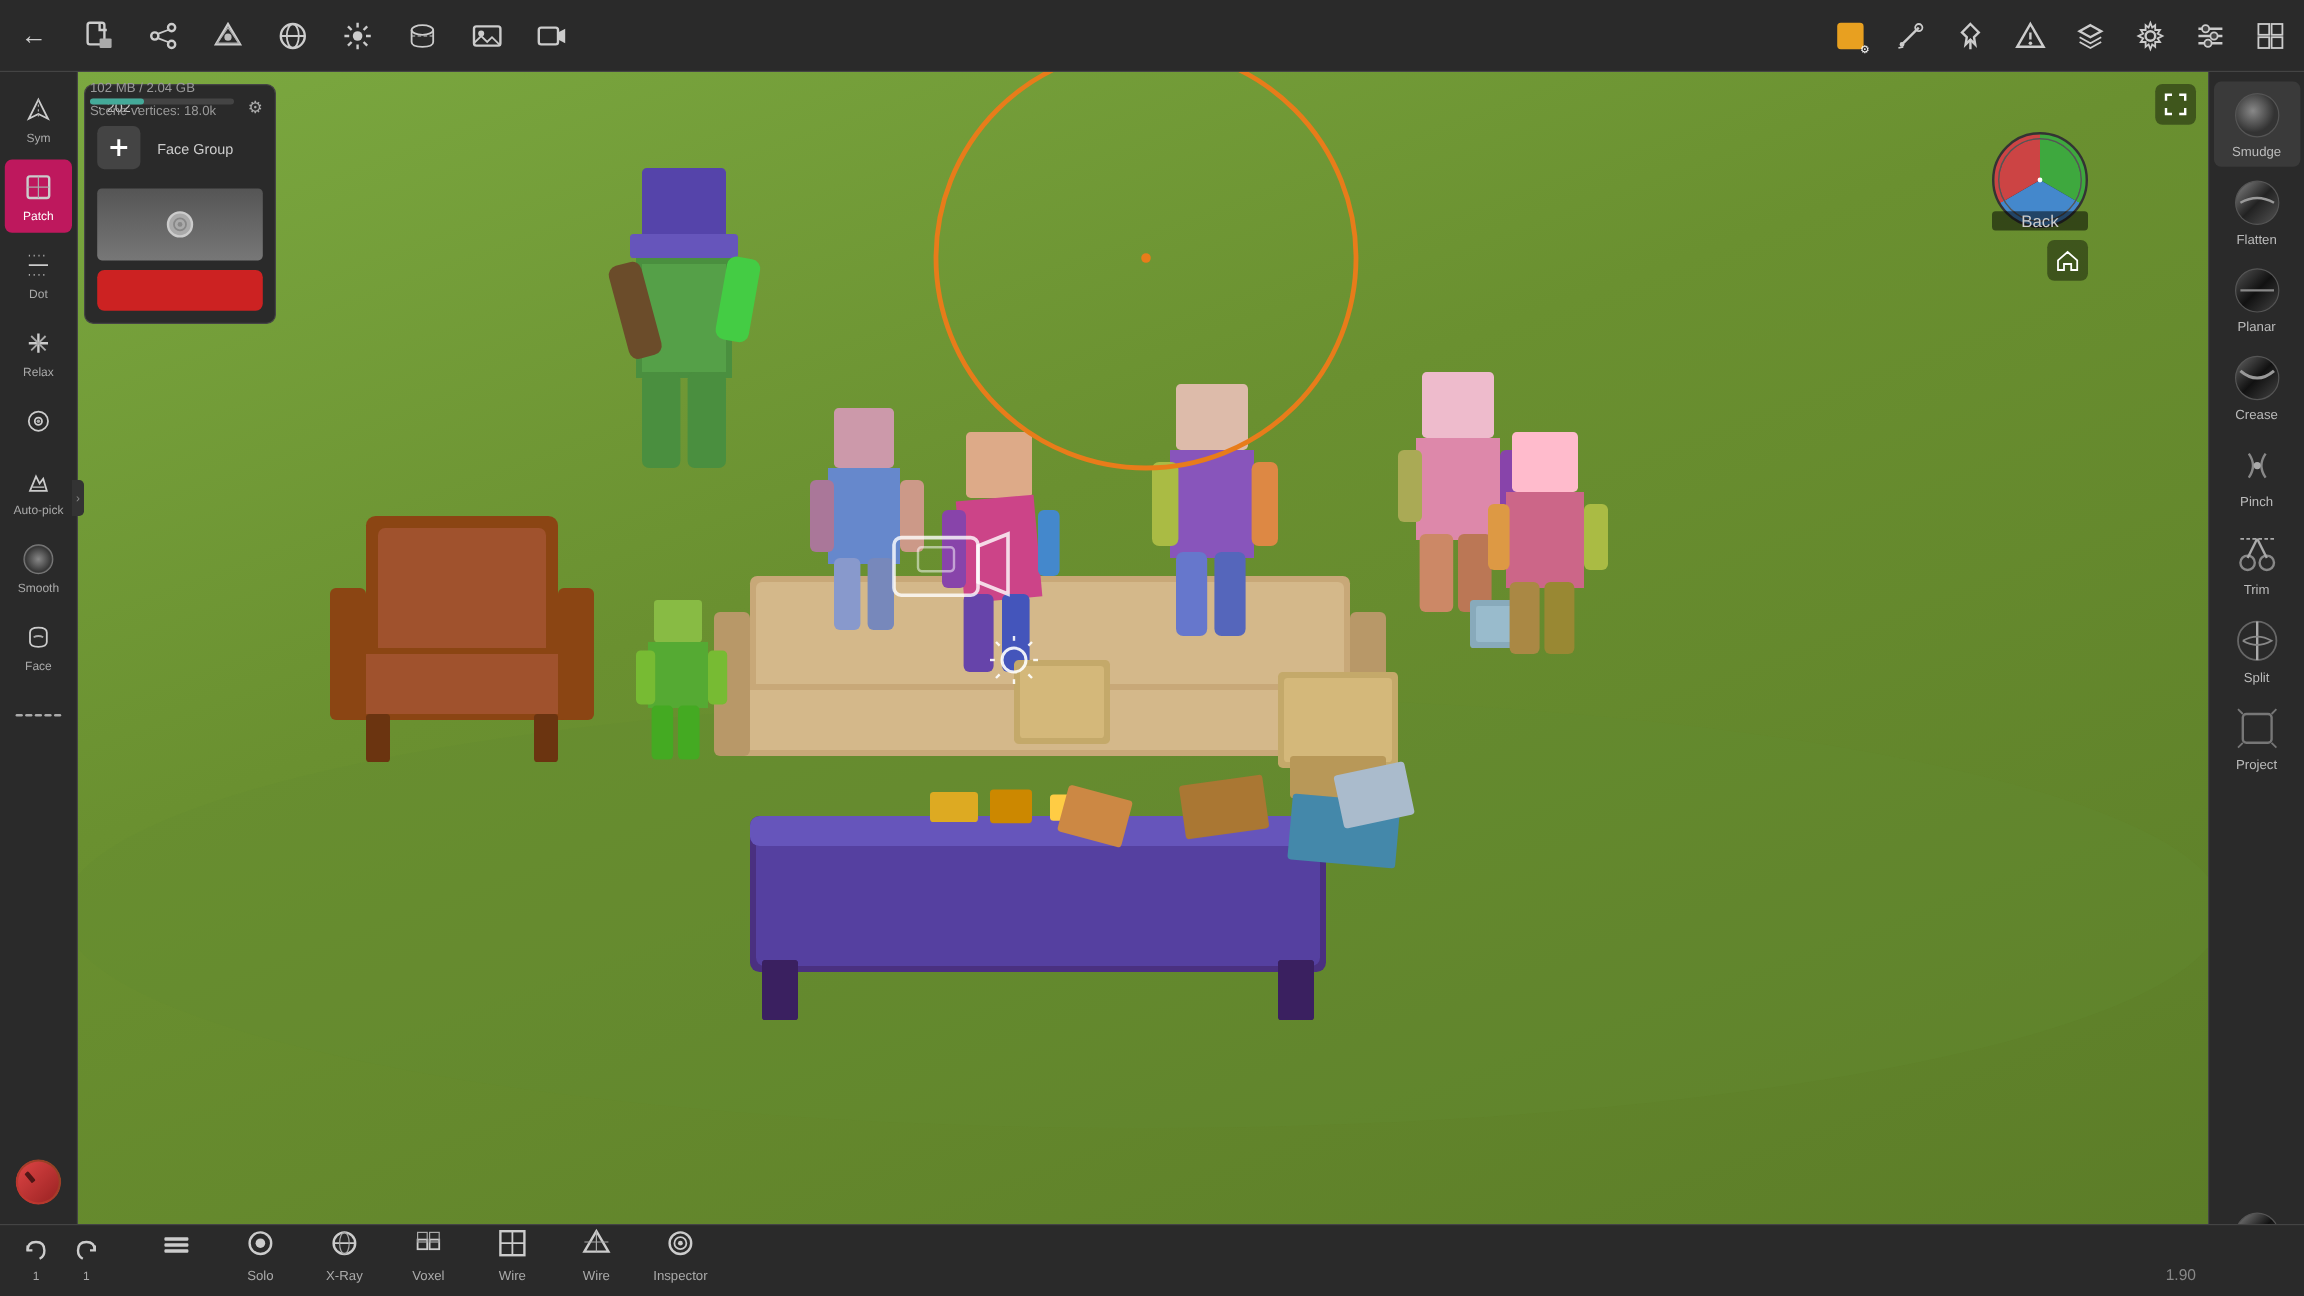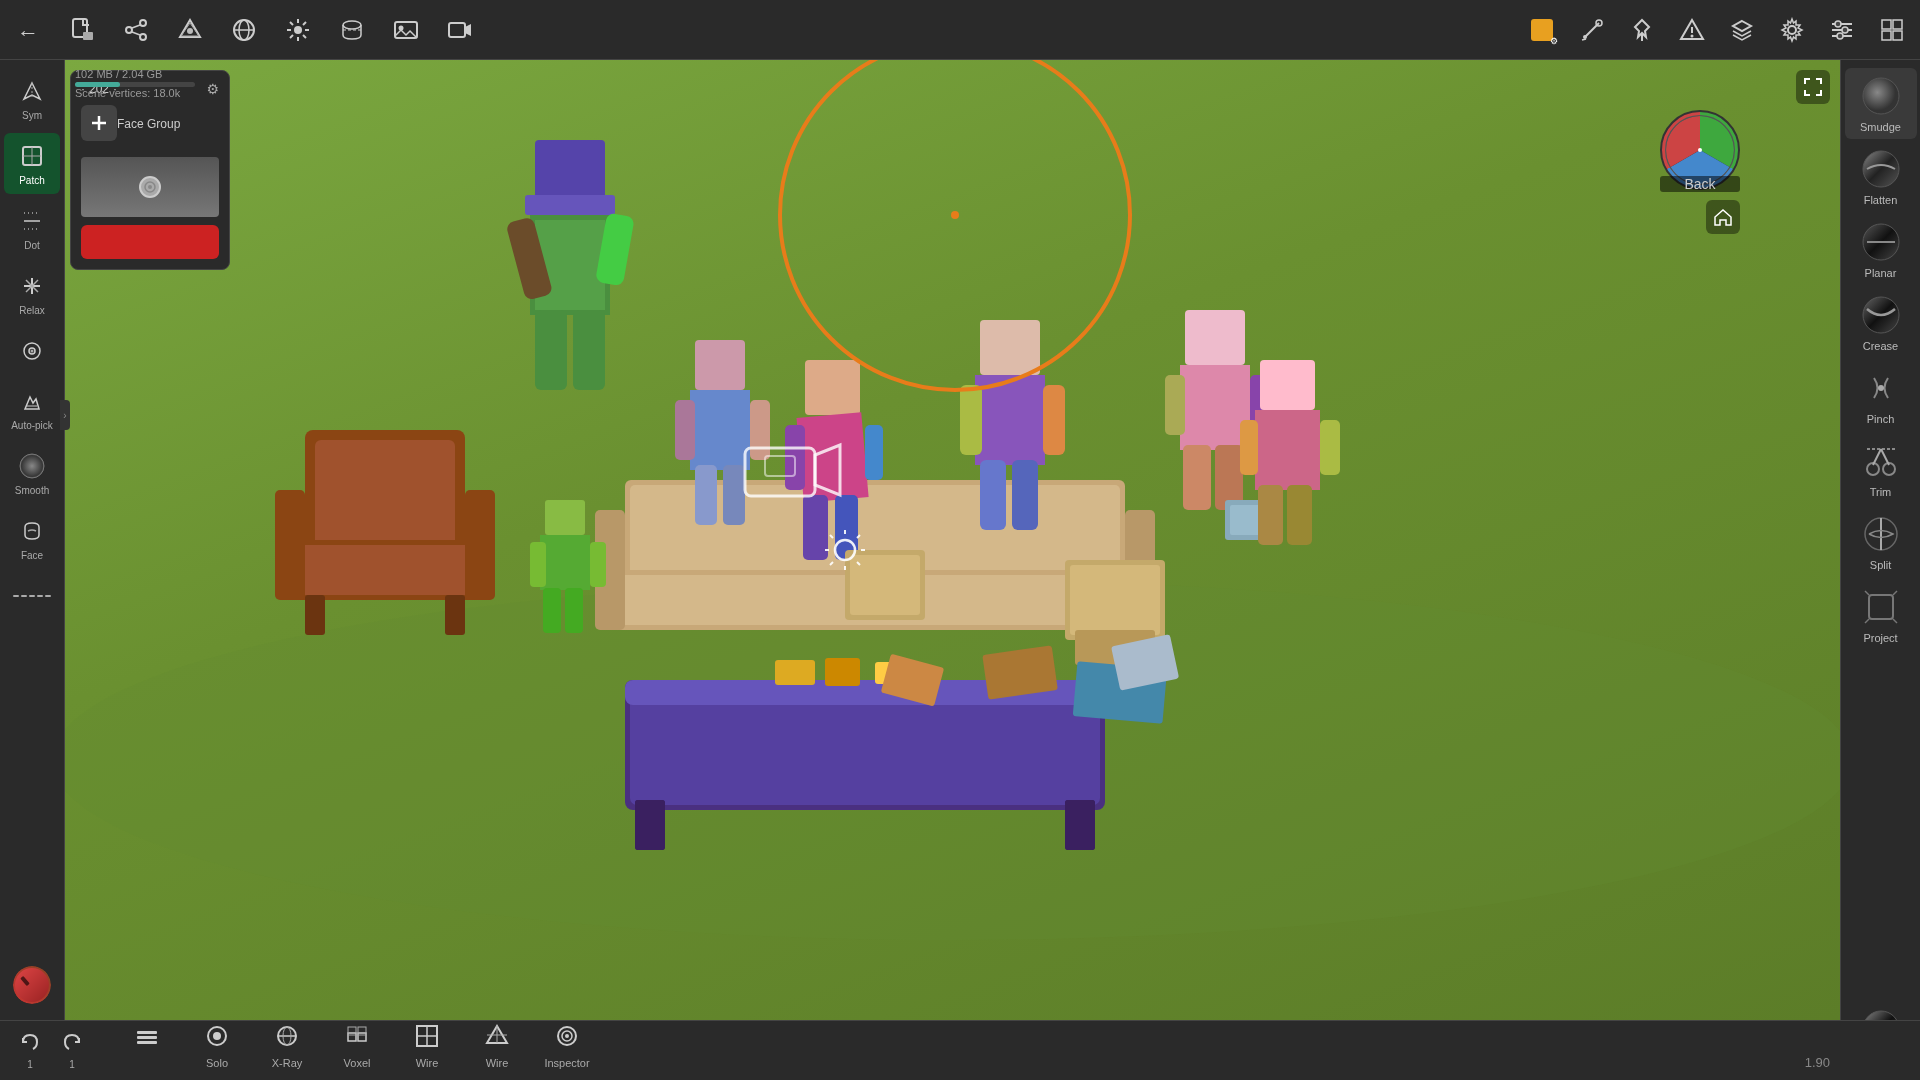--- a/index.html
+++ b/index.html
@@ -68,21 +68,21 @@
       display: flex;
       flex-direction: column;
       align-items: center;
       padding: 8px 4px;
       cursor: pointer;
       border-radius: 6px;
       color: #aaa;
       font-size: 11px;
       gap: 4px;
     }
-    .sidebar-item.active { background: #14532d; color: #fff; }
+    .sidebar-item.active { background: #be185d; color: #fff; }
     .sidebar-icon {
       width: 30px;
       height: 30px;
       display: flex;
       align-items: center;
       justify-content: center;
       font-size: 20px;
     }
     .sidebar-label {
       font-size: 10px;
@@ -676,21 +676,21 @@
   </div>
 </div>
 
 <div class="face-group-panel">
   <div class="face-group-header">
     <span class="face-group-num">
       · <span>202</span> ·
     </span>
     <span style="color:#aaa;font-size:14px;">⚙</span>
   </div>
-  <div style="display:flex;gap:0;align-items:center;margin-bottom:8px;">
+  <div style="display:flex;gap:14px;align-items:center;margin-bottom:8px;">
     <div class="fg-add-btn">
       <svg width="24" height="24" viewBox="0 0 24 24">
           <line x1="12" y1="5" x2="12" y2="19" stroke="#fff" stroke-width="2.5"></line>
           <line x1="5" y1="12" x2="19" y2="12" stroke="#fff" stroke-width="2.5"></line>
         </svg>
     </div>
     <span class="fg-face-group-label">Face Group</span>
   </div>
   <div class="fg-color-strip">
     <div class="fg-color-dot">

